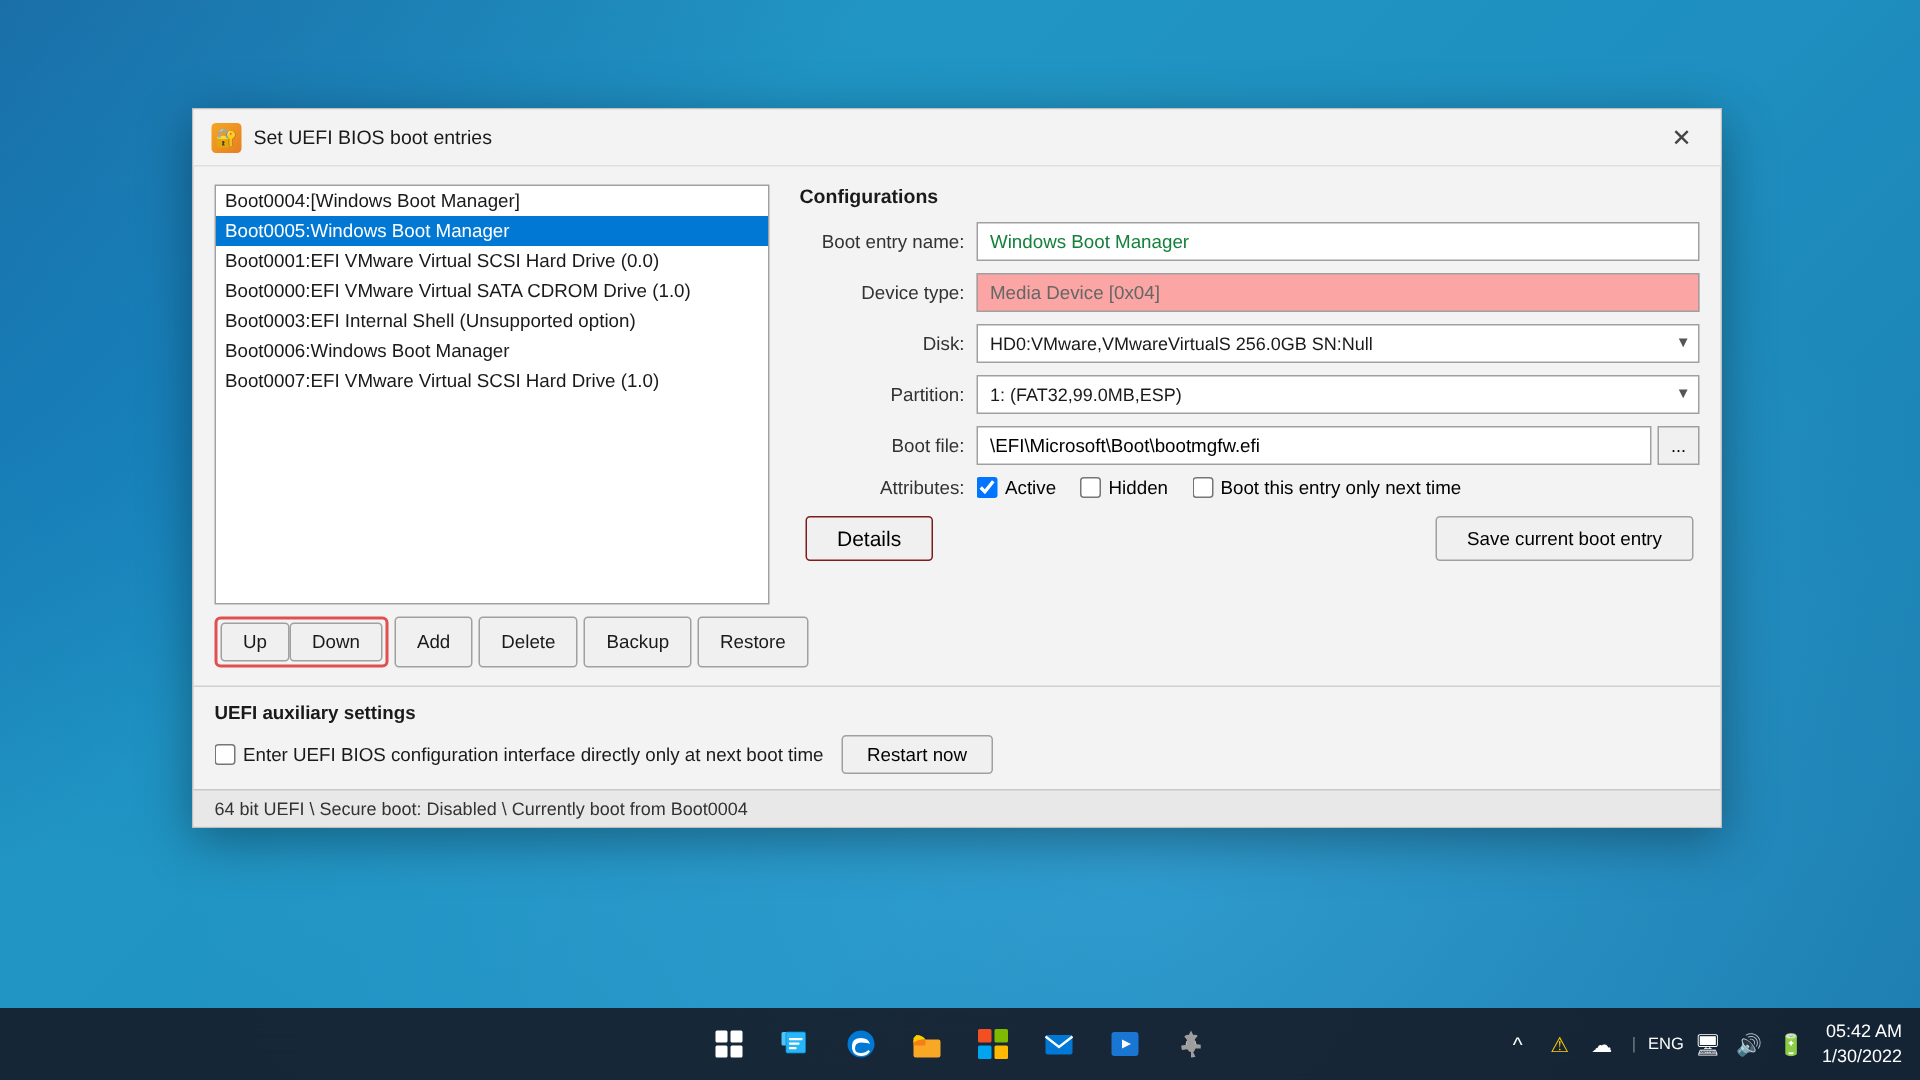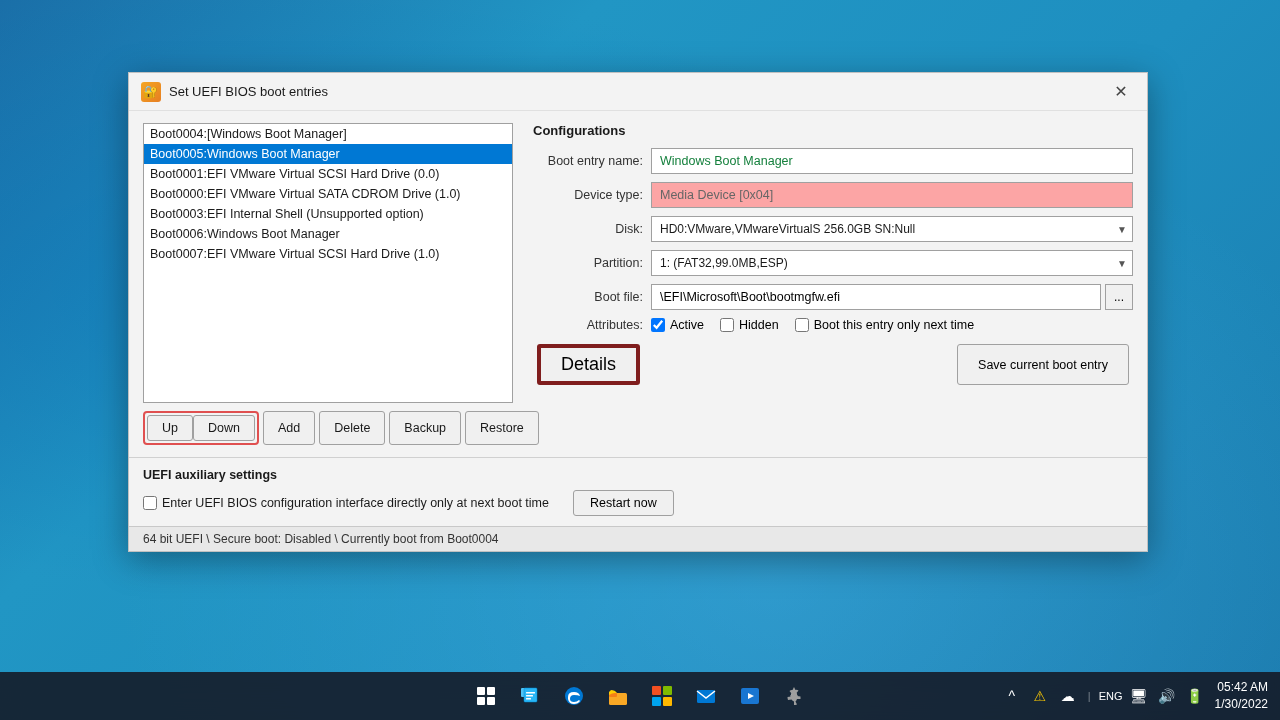--- a/index.html
+++ b/index.html
@@ -223,24 +223,24 @@
       cursor: pointer;
     }
     .action-row {
       display: flex;
       justify-content: space-between;
       margin-top: 12px;
       padding: 0 4px;
     }
     .btn-details {
       padding: 6px 20px;
-      border: 4px solid #7f1d1d;
+      border: 1px solid #7f1d1d;
       background: #f0f0f0;
       cursor: pointer;
-      font-size: 18px;
+      font-size: 14px;
       border-radius: 3px;
     }
     .btn-save {
       padding: 6px 20px;
       border: 1px solid #a0a0a0;
       background: #f0f0f0;
       cursor: pointer;
       font-size: 12.5px;
       border-radius: 3px;
     }
@@ -252,21 +252,21 @@
     }
     .uefi-aux-title {
       font-size: 12.5px;
       font-weight: 600;
       color: #1a1a1a;
       margin-bottom: 8px;
     }
     .uefi-aux-row {
       display: flex;
       align-items: center;
-      gap: 24px;
+      gap: 12px;
     }
     .uefi-aux-label {
       font-size: 12.5px;
       color: #1a1a1a;
     }
     .btn-restart {
       padding: 5px 16px;
       border: 1px solid #a0a0a0;
       background: #f0f0f0;
       cursor: pointer;

